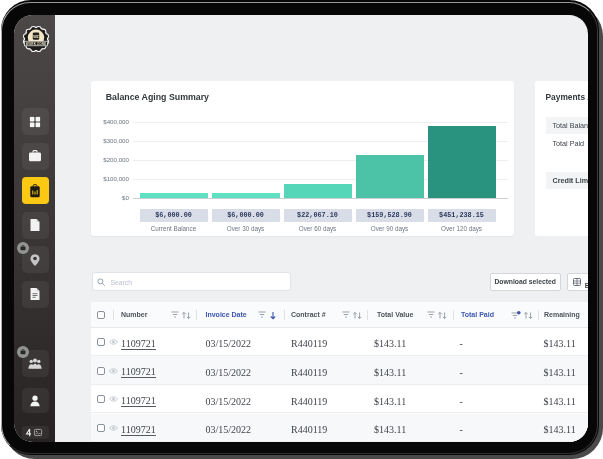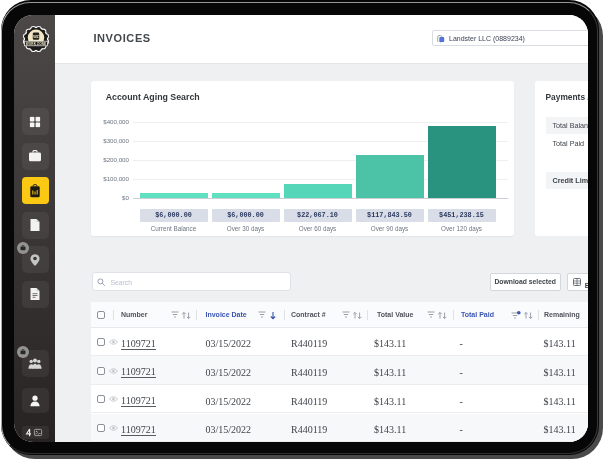--- a/index.html
+++ b/index.html
@@ -52,52 +52,41 @@
 .eye { position:absolute; left:18px; top:11.5px; width:9px; height:6px; }
 .num { top:10.2px; border-bottom:0.8px solid #565b61; }
 </style>
 </head>
 <body>
 <div id="stage">
   <div id="shadow"></div>
   <div id="device"></div>
   <div id="rim"></div>
   <div id="screen">
-    <div id="topbar">
-      <div id="title">INVOICES</div>
-      <div id="dropdown">
-        <svg class="abs" style="left:3.5px;top:3.5px" width="10" height="10" viewBox="0 0 10 10">
-            <path d="M1.7 7.8 L1.7 2.9 Q1.7 1.6 3 1.6 L4.6 1.6 Q5.9 1.6 5.9 2.9 L5.9 4.2" fill="none" stroke="#9aa4b5" stroke-width="1"></path>
-            <path d="M5.2 8.2 Q3.9 8.2 3.6 7.2" fill="none" stroke="#9aa4b5" stroke-width="0.9"></path>
-            <rect x="3.3" y="3.1" width="4.9" height="4.9" rx="0.9" fill="#5572d4"></rect>
-          </svg>
-        <div class="dtext">Landster LLC (0889234)</div>
-      </div>
-    </div>
     <div id="chartcard">
-      <div class="ctitle">Account Aging Search</div>
+      <div class="ctitle">Balance Aging Summary</div>
       <div class="gline" style="top:40.8px"></div>
       <div class="gline" style="top:59.8px"></div>
       <div class="gline" style="top:78.8px"></div>
       <div class="gline" style="top:97.8px"></div>
       <div class="gline" style="top:116.8px;background:#c9ced4"></div>
       <div class="ylab" style="top:37.3px;left:0">$400,000</div>
       <div class="ylab" style="top:56.3px;left:0">$300,000</div>
       <div class="ylab" style="top:75.3px;left:0">$200,000</div>
       <div class="ylab" style="top:94.3px;left:0">$100,000</div>
       <div class="ylab" style="top:113.3px;left:0">$0</div>
       <div class="bar" style="left:48.5px;top:112.3px;height:4.5px;background:#5fe0c0"></div>
       <div class="bar" style="left:120.5px;top:112.3px;height:4.5px;background:#5fe0c0"></div>
       <div class="bar" style="left:192.5px;top:102.8px;height:14px;background:#55d6b8"></div>
       <div class="bar" style="left:264.5px;top:73.9px;height:42.9px;background:#4cc2a6"></div>
       <div class="bar" style="left:336.5px;top:44.8px;height:72px;background:#2a9380"></div>
       <div class="vbox" style="left:48.5px;top:127.5px">$6,000.00</div>
       <div class="vbox" style="left:120.5px;top:127.5px">$6,000.00</div>
       <div class="vbox" style="left:192.5px;top:127.5px">$22,067.10</div>
-      <div class="vbox" style="left:264.5px;top:127.5px">$117,843.50</div>
+      <div class="vbox" style="left:264.5px;top:127.5px">$159,528.90</div>
       <div class="vbox" style="left:336.5px;top:127.5px">$451,238.15</div>
       <div class="clab" style="left:48.5px;top:144.3px">Current Balance</div>
       <div class="clab" style="left:120.5px;top:144.3px">Over 30 days</div>
       <div class="clab" style="left:192.5px;top:144.3px">Over 60 days</div>
       <div class="clab" style="left:264.5px;top:144.3px">Over 90 days</div>
       <div class="clab" style="left:336.5px;top:144.3px">Over 120 days</div>
     </div>
     <div id="paycard">
       <div class="ctitle">Payments / Credits</div>
       <div class="prow" style="top:36px;background:#f3f4f6">Total Balance</div>

